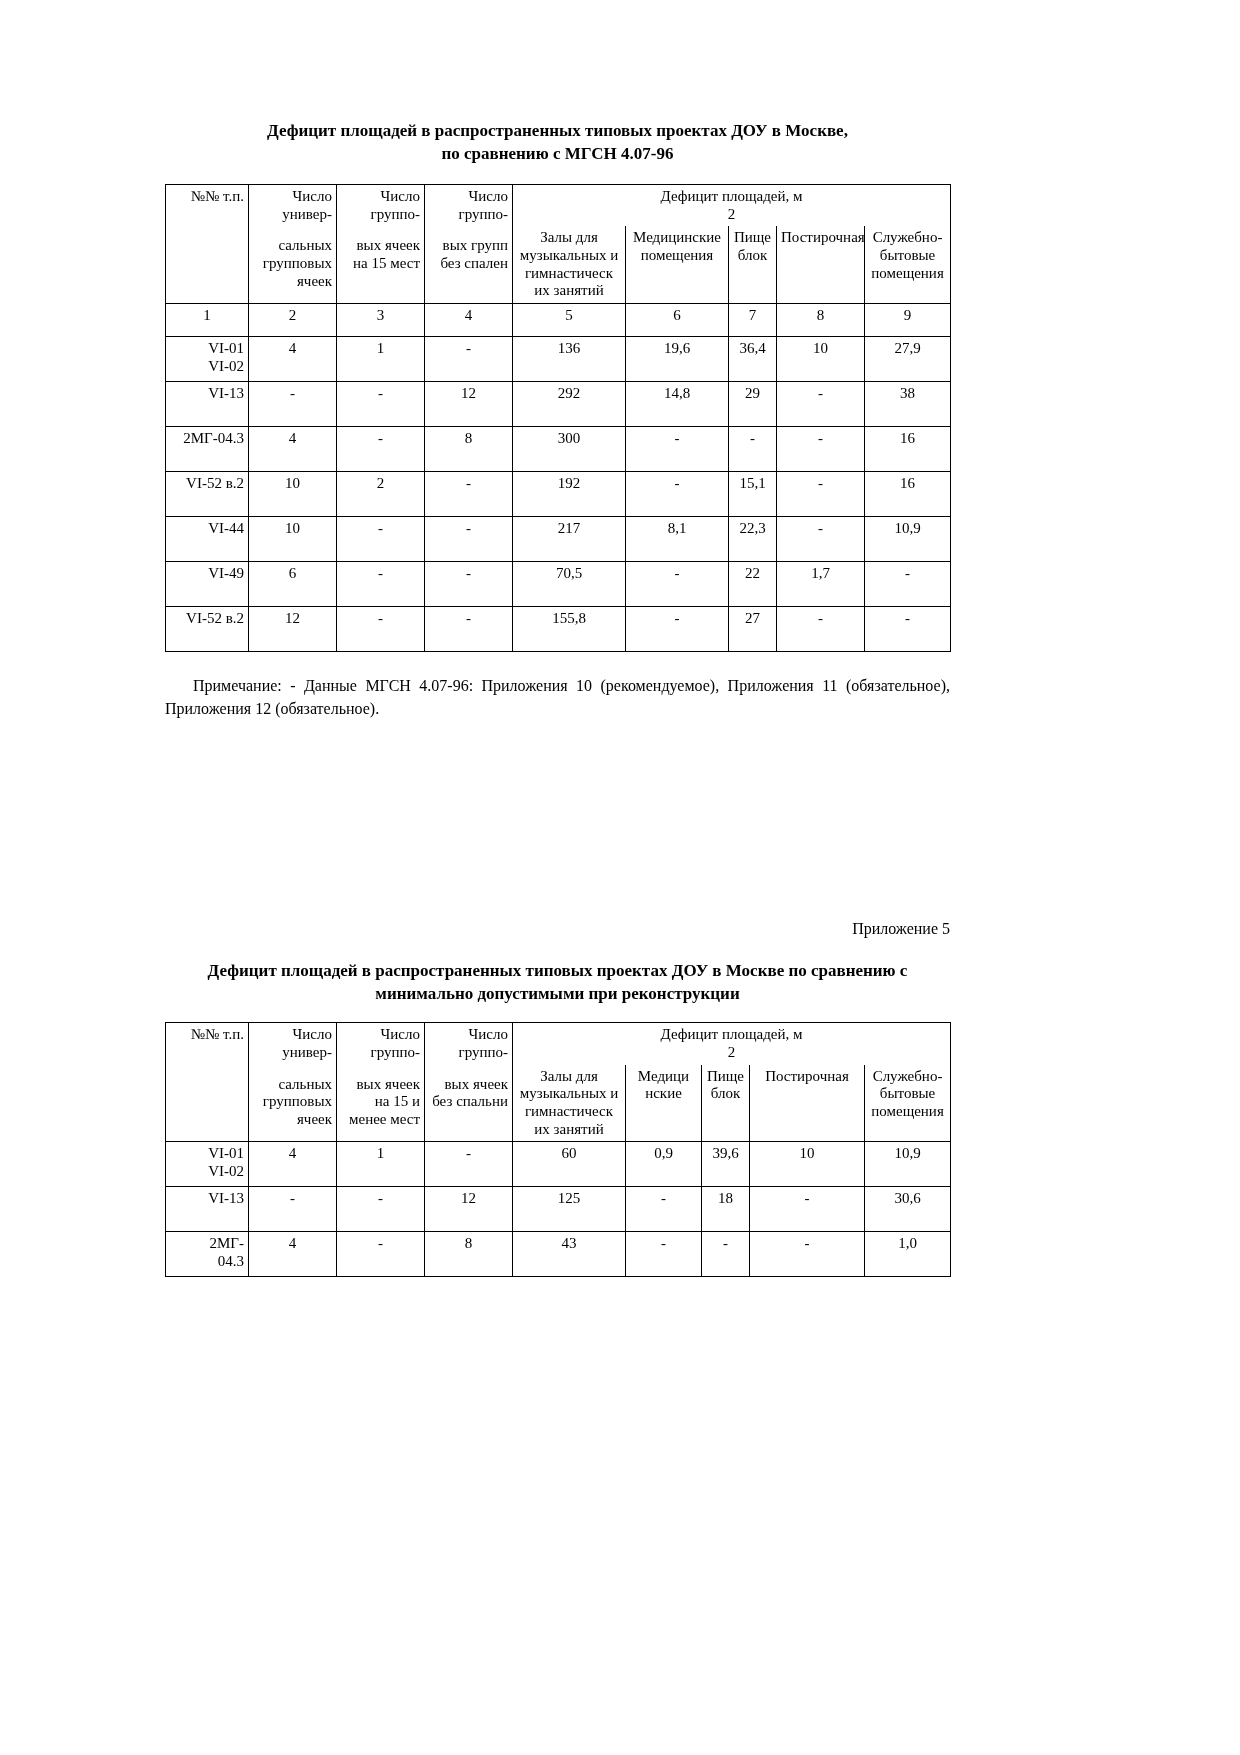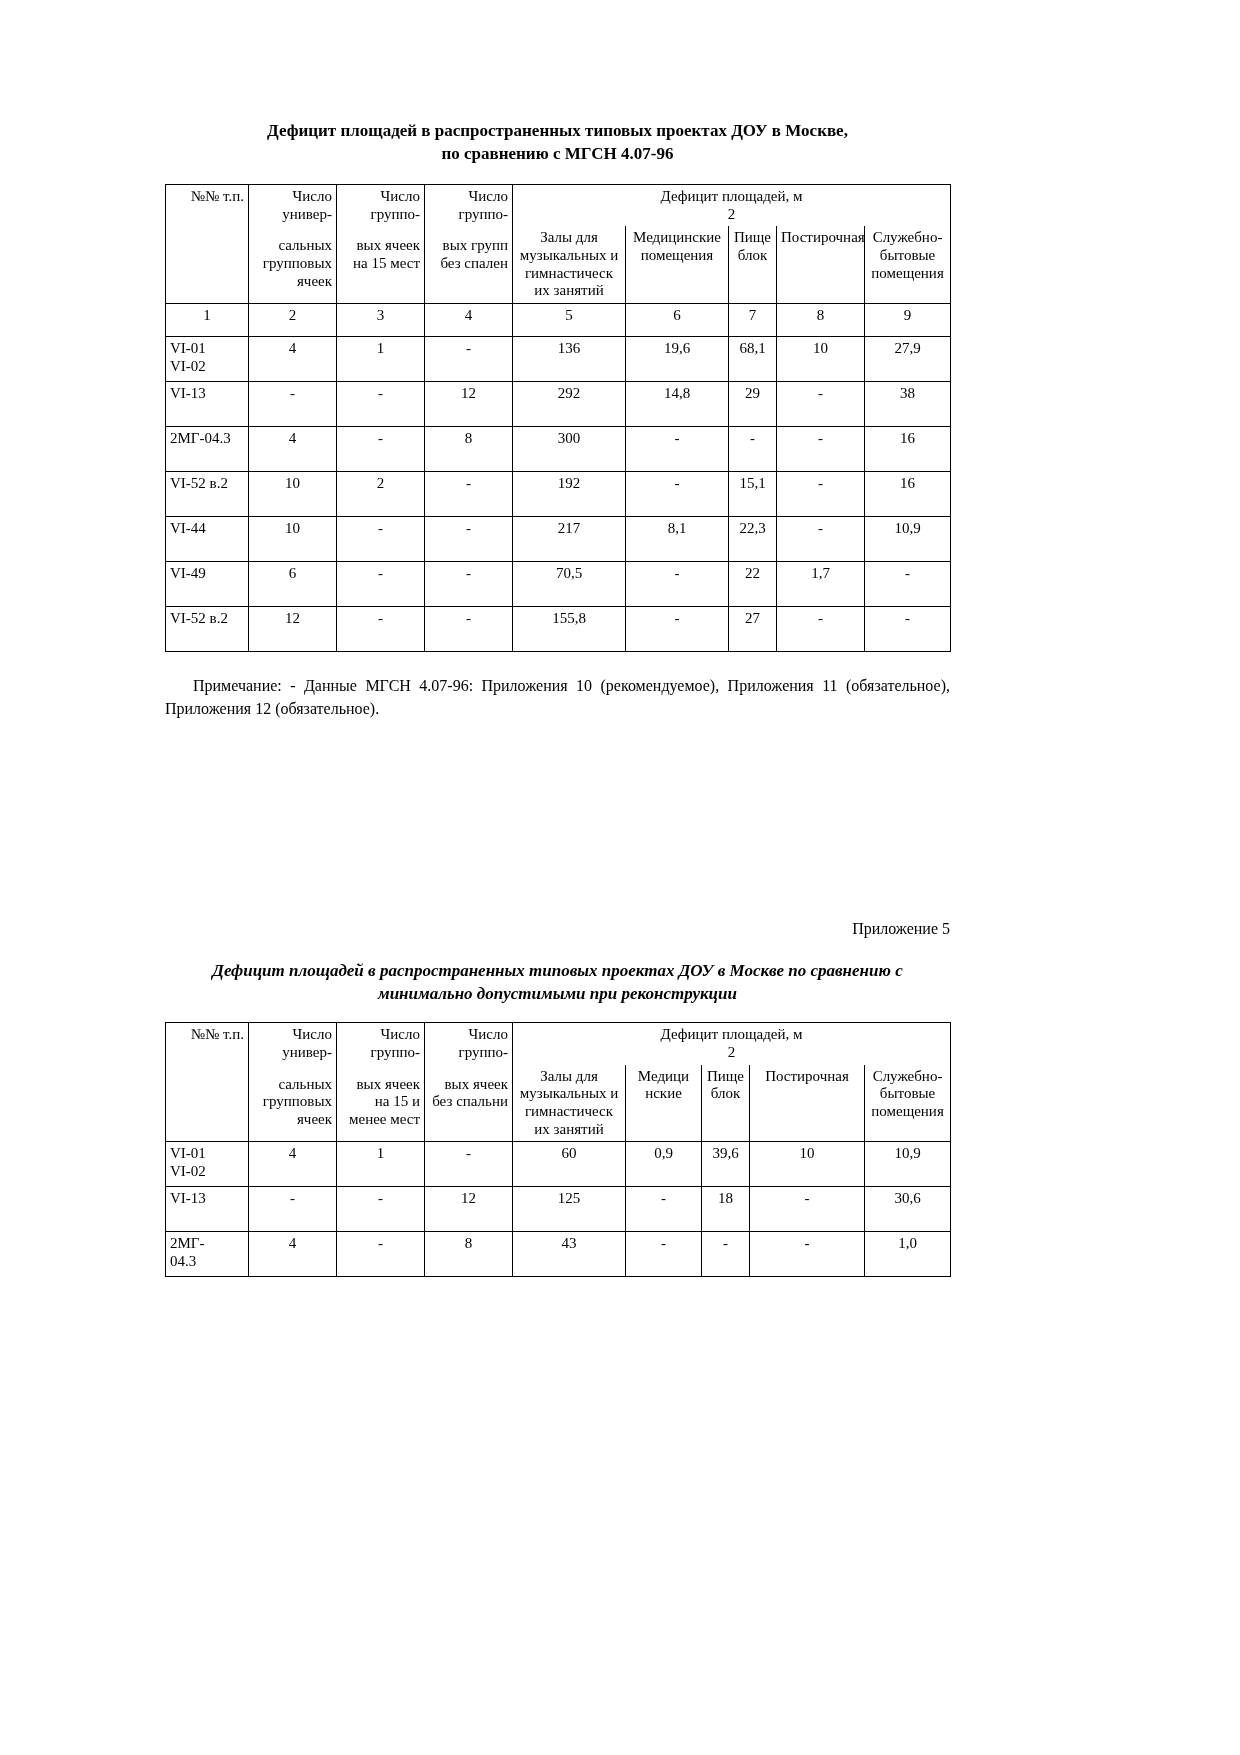--- a/index.html
+++ b/index.html
@@ -45,41 +45,40 @@
     padding: 3px 4px;
     vertical-align: top;
     font-weight: normal;
     line-height: 1.18;
   }
   .c { text-align: center; }
   .hdr-cell { text-align: right; }
   .hdr-sub { text-align: center; }
   .tall { height: 52px; }
   .rowdata td { height: 38px; }
-  .rowdata td.first { text-align: left; }
+  .rowdata td.first { text-align: right; }
   .numrow td { height: 26px; text-align: center; }
   .note {
     margin-top: 22px;
     font-size: 16px;
     line-height: 1.45;
     text-align: justify;
   }
   .note .indent { display: inline-block; width: 28px; }
   .appendix {
     margin-top: 200px;
     text-align: right;
     font-size: 16px;
   }
   .title2 {
     text-align: center;
     font-weight: bold;
     font-size: 17px;
     line-height: 1.35;
     margin: 22px 0 16px 0;
-    font-style: italic;
   }
   .mheader { text-align: center; }
   .mheader .m2 { display: block; }
 </style>
 </head>
 <body>
 
 <div class="page">
   <div class="content">
 
@@ -156,21 +155,21 @@
         </tr>
 
         <tr class="rowdata">
           <td class="first" style="white-space:pre-line">VI-01
 VI-02</td>
           <td class="c">4</td>
           <td class="c">1</td>
           <td class="c">-</td>
           <td class="c">136</td>
           <td class="c">19,6</td>
-          <td class="c">68,1</td>
+          <td class="c">36,4</td>
           <td class="c">10</td>
           <td class="c">27,9</td>
         </tr>
         <tr class="rowdata">
           <td class="first" style="white-space:pre-line">VI-13</td>
           <td class="c">-</td>
           <td class="c">-</td>
           <td class="c">12</td>
           <td class="c">292</td>
           <td class="c">14,8</td>

